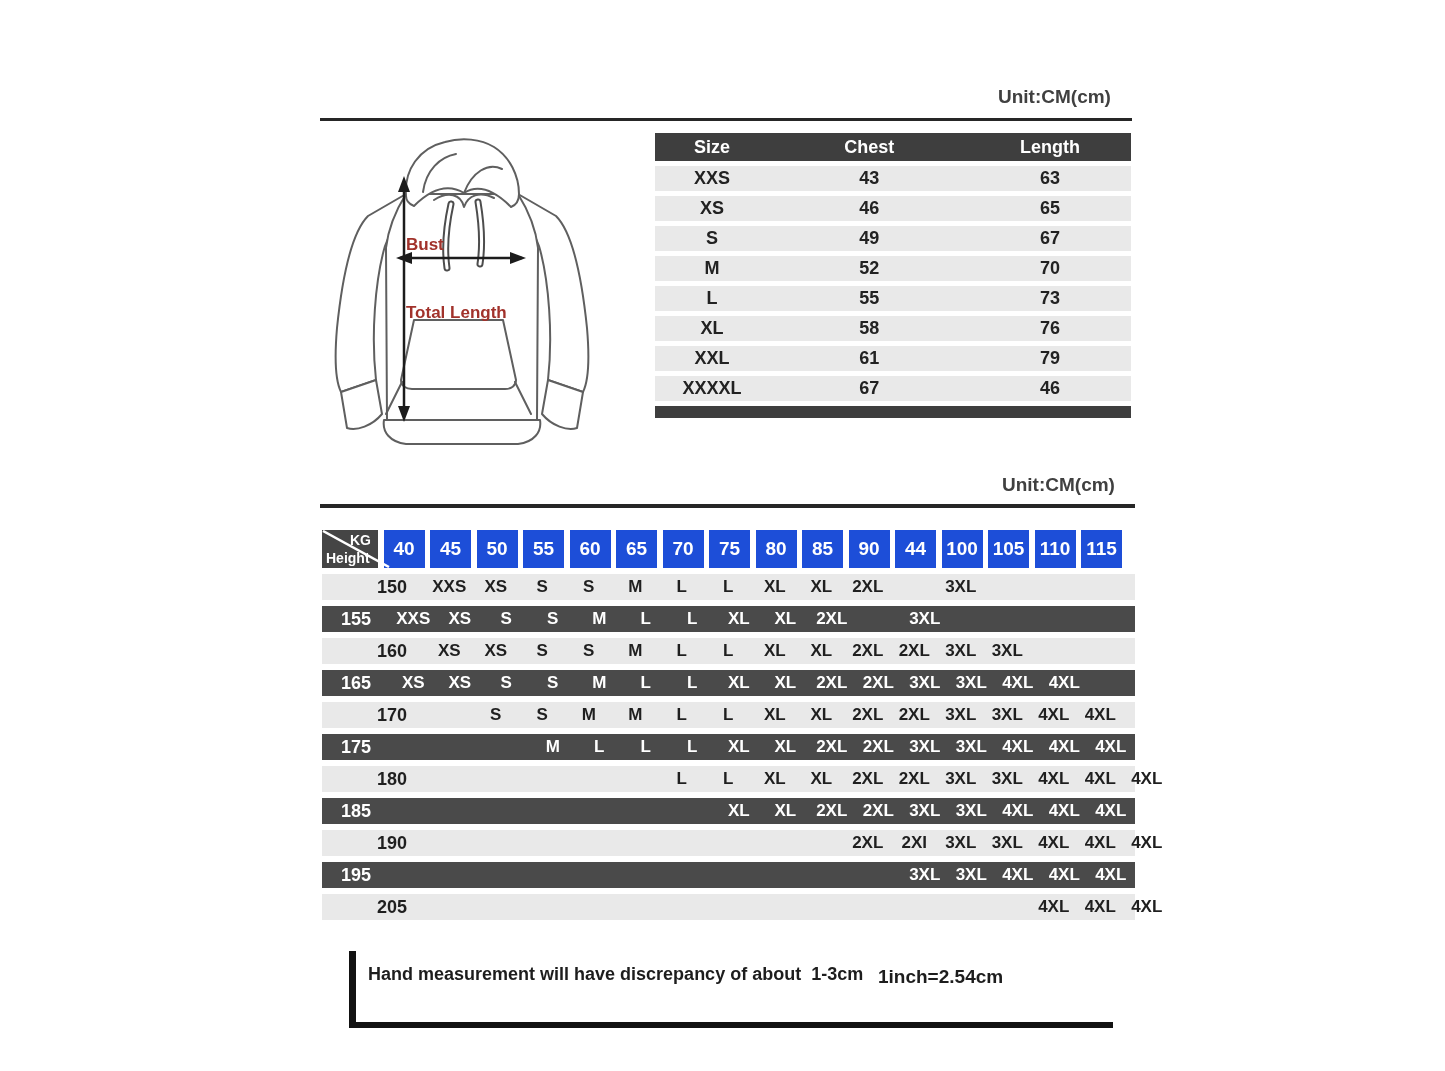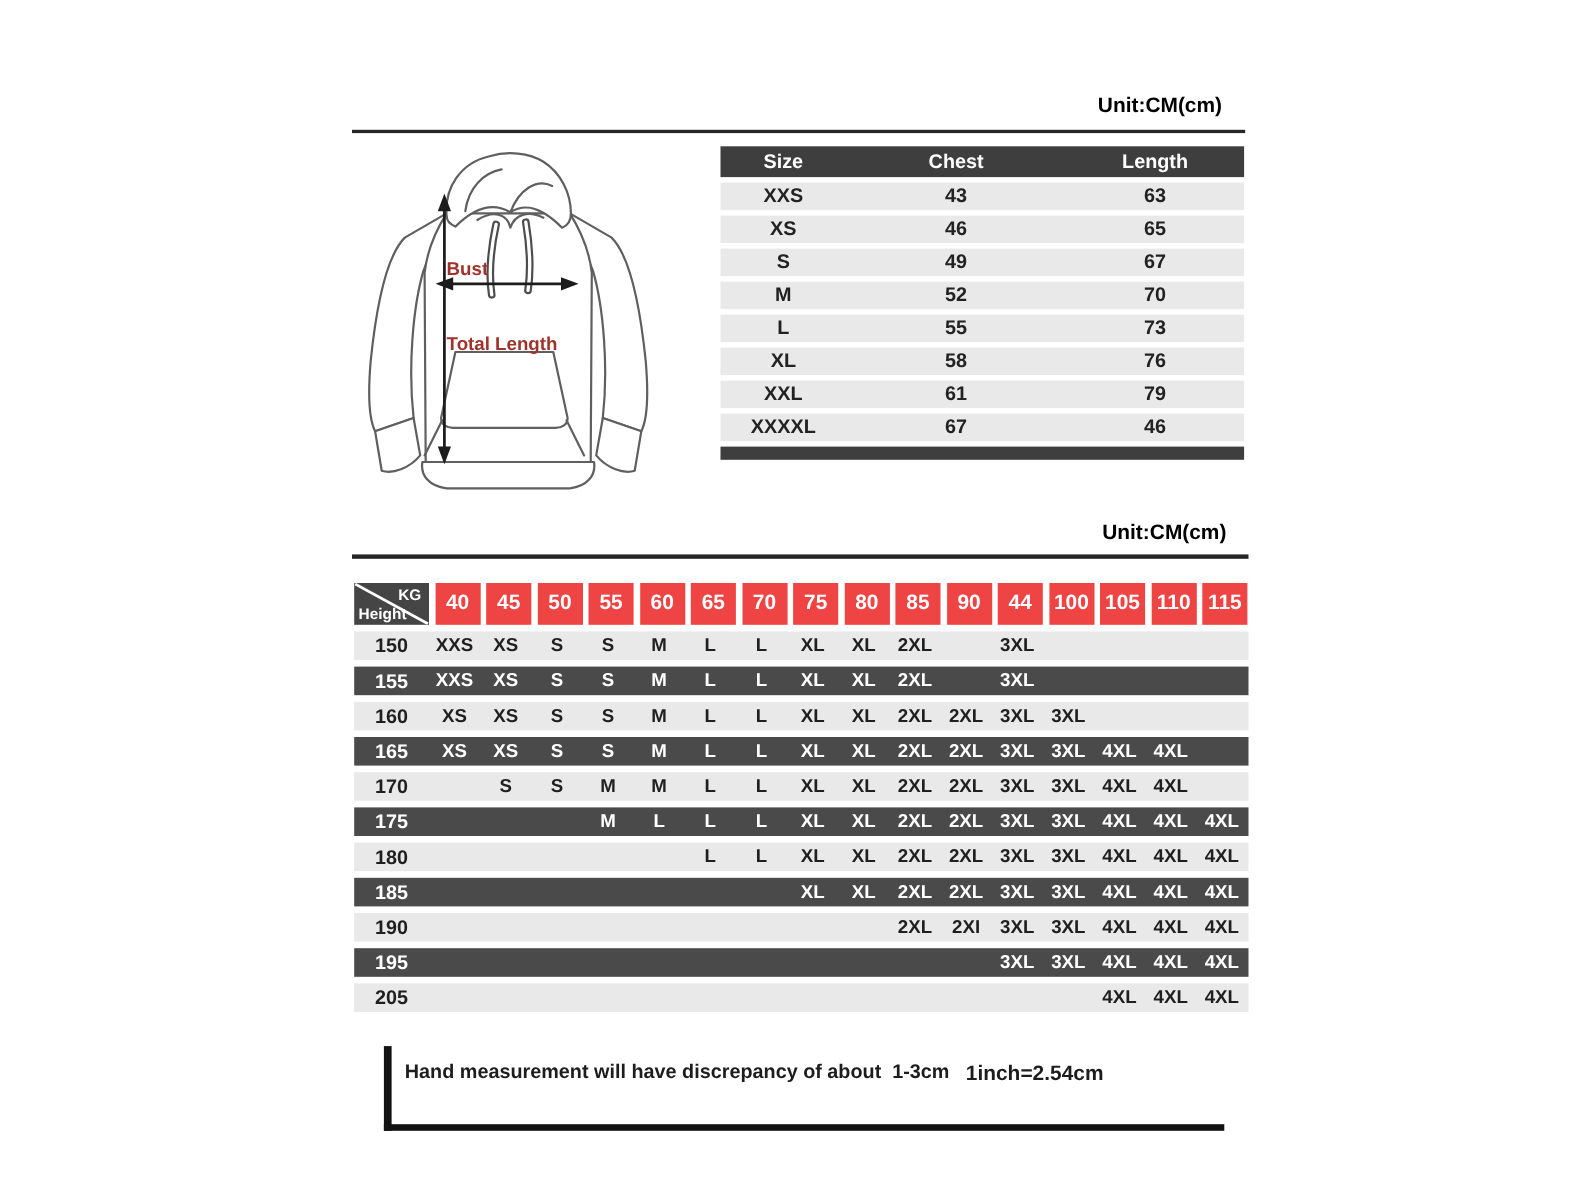--- a/index.html
+++ b/index.html
@@ -4,42 +4,42 @@
 <style>
   * { margin:0; padding:0; box-sizing:border-box; }
   html,body { background:#fff; }
   body { font-family:"Liberation Sans", sans-serif; font-weight:bold; color:#1d1d1d; }
   .canvas { position:relative; width:1445px; height:1071px; background:#ffffff; overflow:hidden; }
   .abs { position:absolute; }
 
   
   .titlebar { background:#3e3e3e; color:#fefefe; display:flex; align-items:center; justify-content:center;
               font-size:18px; letter-spacing:0.2px; white-space:pre; }
-  .unit { font-size:19px; color:#000000; white-space:nowrap; }
+  .unit { font-size:19px; color:#404040; white-space:nowrap; }
   .rule { background:#262626; }
 
   
   .size-table { width:476px; }
   .st-head { display:flex; background:#3e3e3e; color:#fff; height:28px; align-items:center; font-size:18px; }
   .st-row  { display:flex; background:#e9e9e9; height:25px; align-items:center; font-size:18px; margin-top:5px; color:#222; }
   .st-c { text-align:center; white-space:nowrap; }
   .c-size { width:24%; } .c-chest { width:42%; } .c-len { width:34%; }
   .st-footbar { height:12px; background:#3e3e3e; margin-top:5px; }
 
   
   .matrix { width:813px; }
   .mx-head { display:flex; height:38px; }
-  .mx-corner { position:relative; width:68px; height:38px; background:#454545; color:#fff; flex:none; }
+  .mx-corner { position:relative; width:56px; height:38px; background:#454545; color:#fff; flex:none; }
   .mx-corner .kg { position:absolute; top:2px; right:7px; font-size:14px; }
   .mx-corner .hgt { position:absolute; bottom:2px; left:4px; font-size:14px; }
   .mx-corner svg { position:absolute; left:0; top:0; }
-  .mx-wcell { width:41px; height:38px; margin-left:5.5px; background:#ef4444; color:#fff; flex:none;
+  .mx-wcell { width:41px; height:38px; margin-left:5.5px; background:#1d4ed8; color:#fff; flex:none;
               display:flex; align-items:center; justify-content:center; font-size:19px; }
   .mx-row { display:flex; height:26px; margin-top:6px; align-items:center; font-size:17px; }
-  .mx-row.light { background:#e9e9e9; color:#1f1f1f; }
+  .mx-row.light { background:#e9e9e9; color:#1f1f1f;padding-left:36px; }
   .mx-row.dark  { background:#4a4a4a; color:#fff; }
   .mx-label { width:68px; flex:none; text-align:center; font-size:18px; }
   .mx-cell { width:46.5px; flex:none; text-align:center; white-space:nowrap; overflow:visible; }
 
   
   .footnote { font-size:18px; white-space:pre; }
   .conversion { font-size:19px; }
   .vbar { background:#121212; }
 
   

